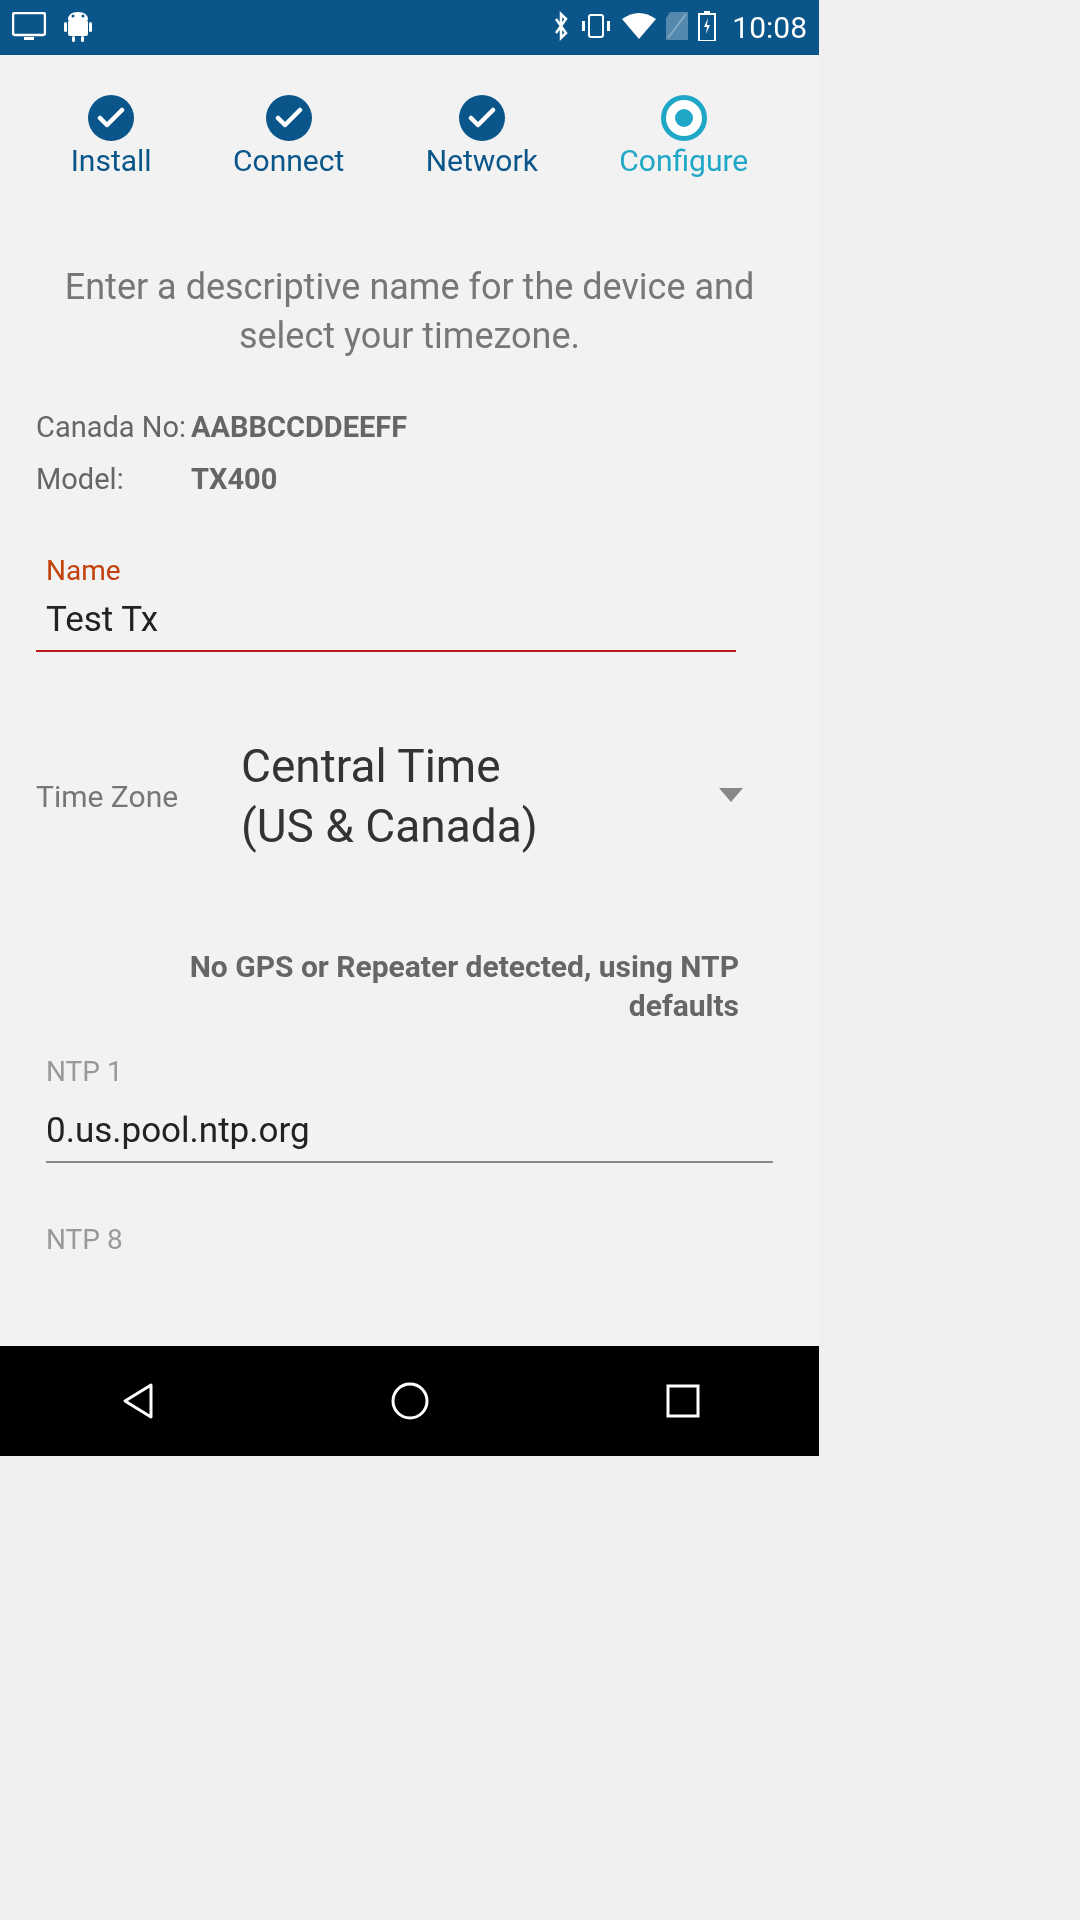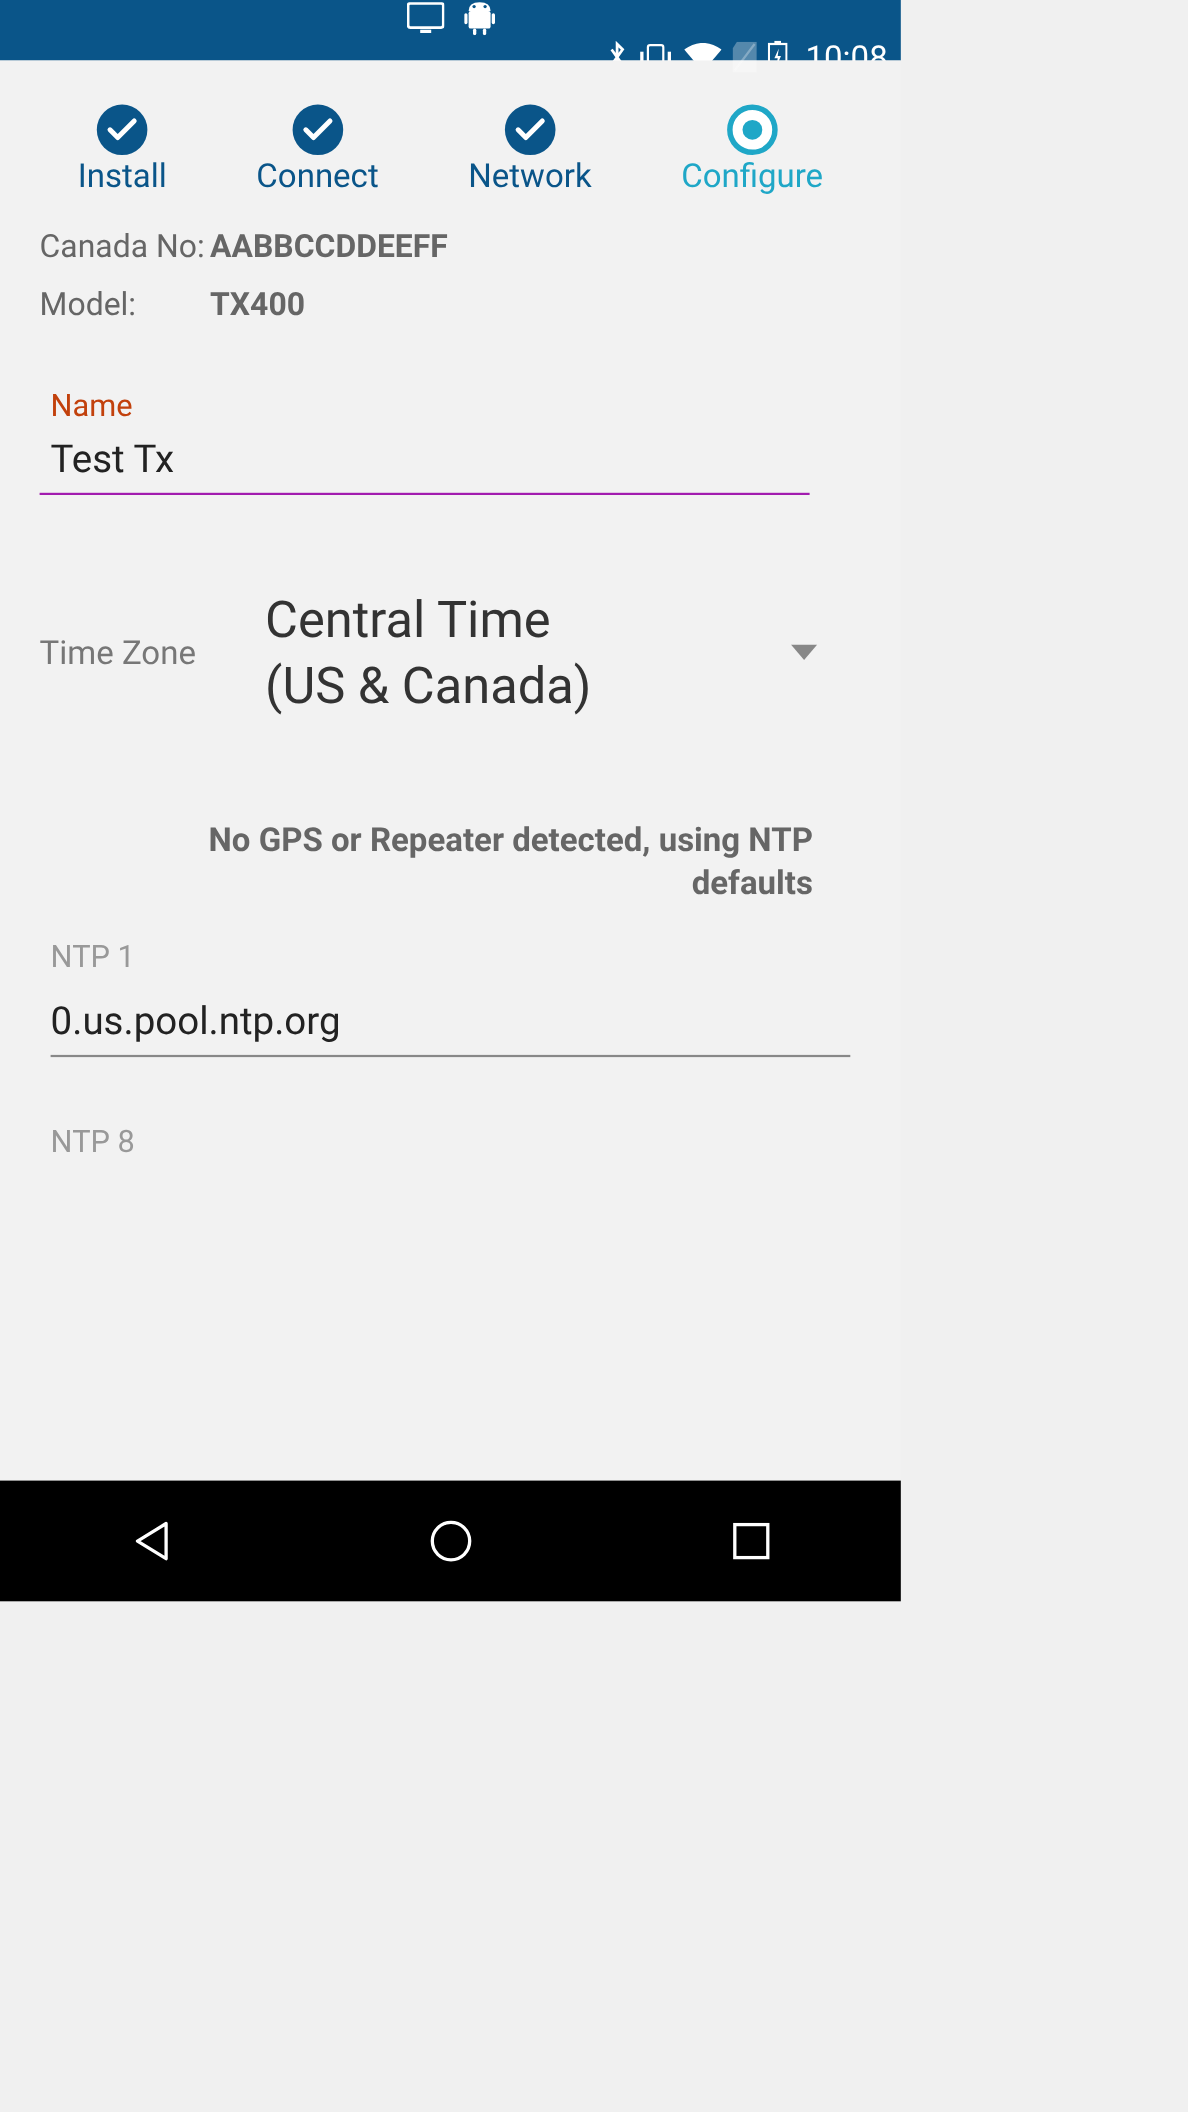--- a/index.html
+++ b/index.html
@@ -17,21 +17,20 @@
       overflow: hidden;
     }
     
     .status-bar {
       height: 55px;
       background: #0a5589;
       display: flex;
       align-items: center;
       padding: 0 12px;
       color: white;
-      flex-direction: column;
     }
     .status-left {
       display: flex;
       gap: 18px;
       align-items: center;
     }
     .status-right {
       margin-left: auto;
       display: flex;
       gap: 10px;
@@ -128,21 +127,21 @@
     }
     .field-label {
       color: #c2410c;
       font-size: 28px;
       margin-bottom: 6px;
       padding-left: 10px;
     }
     .text-input {
       width: 700px;
       border: none;
-      border-bottom: 2px solid #a21caf;
+      border-bottom: 2px solid #b91c1c;
       background: transparent;
       font-size: 35px;
       padding: 6px 10px 10px 10px;
       color: #222;
       outline: none;
       font-family: inherit;
     }
     
     .tz-section {
       display: flex;
@@ -304,20 +303,21 @@
         </svg>
       </div>
       <span class="step-label completed">Network</span>
     </div>
     <div class="step">
       <div class="step-circle current"></div>
       <span class="step-label current">Configure</span>
     </div>
   </div>
 
+  <div class="instruction">Enter a descriptive name for the device and select your timezone.</div>
 
   <div class="info-section">
     <div class="info-row">
       <span class="info-label">Canada No:</span>
       <span class="info-value">AABBCCDDEEFF</span>
     </div>
     <div class="info-row">
       <span class="info-label">Model:</span>
       <span class="info-value">TX400</span>
     </div>

